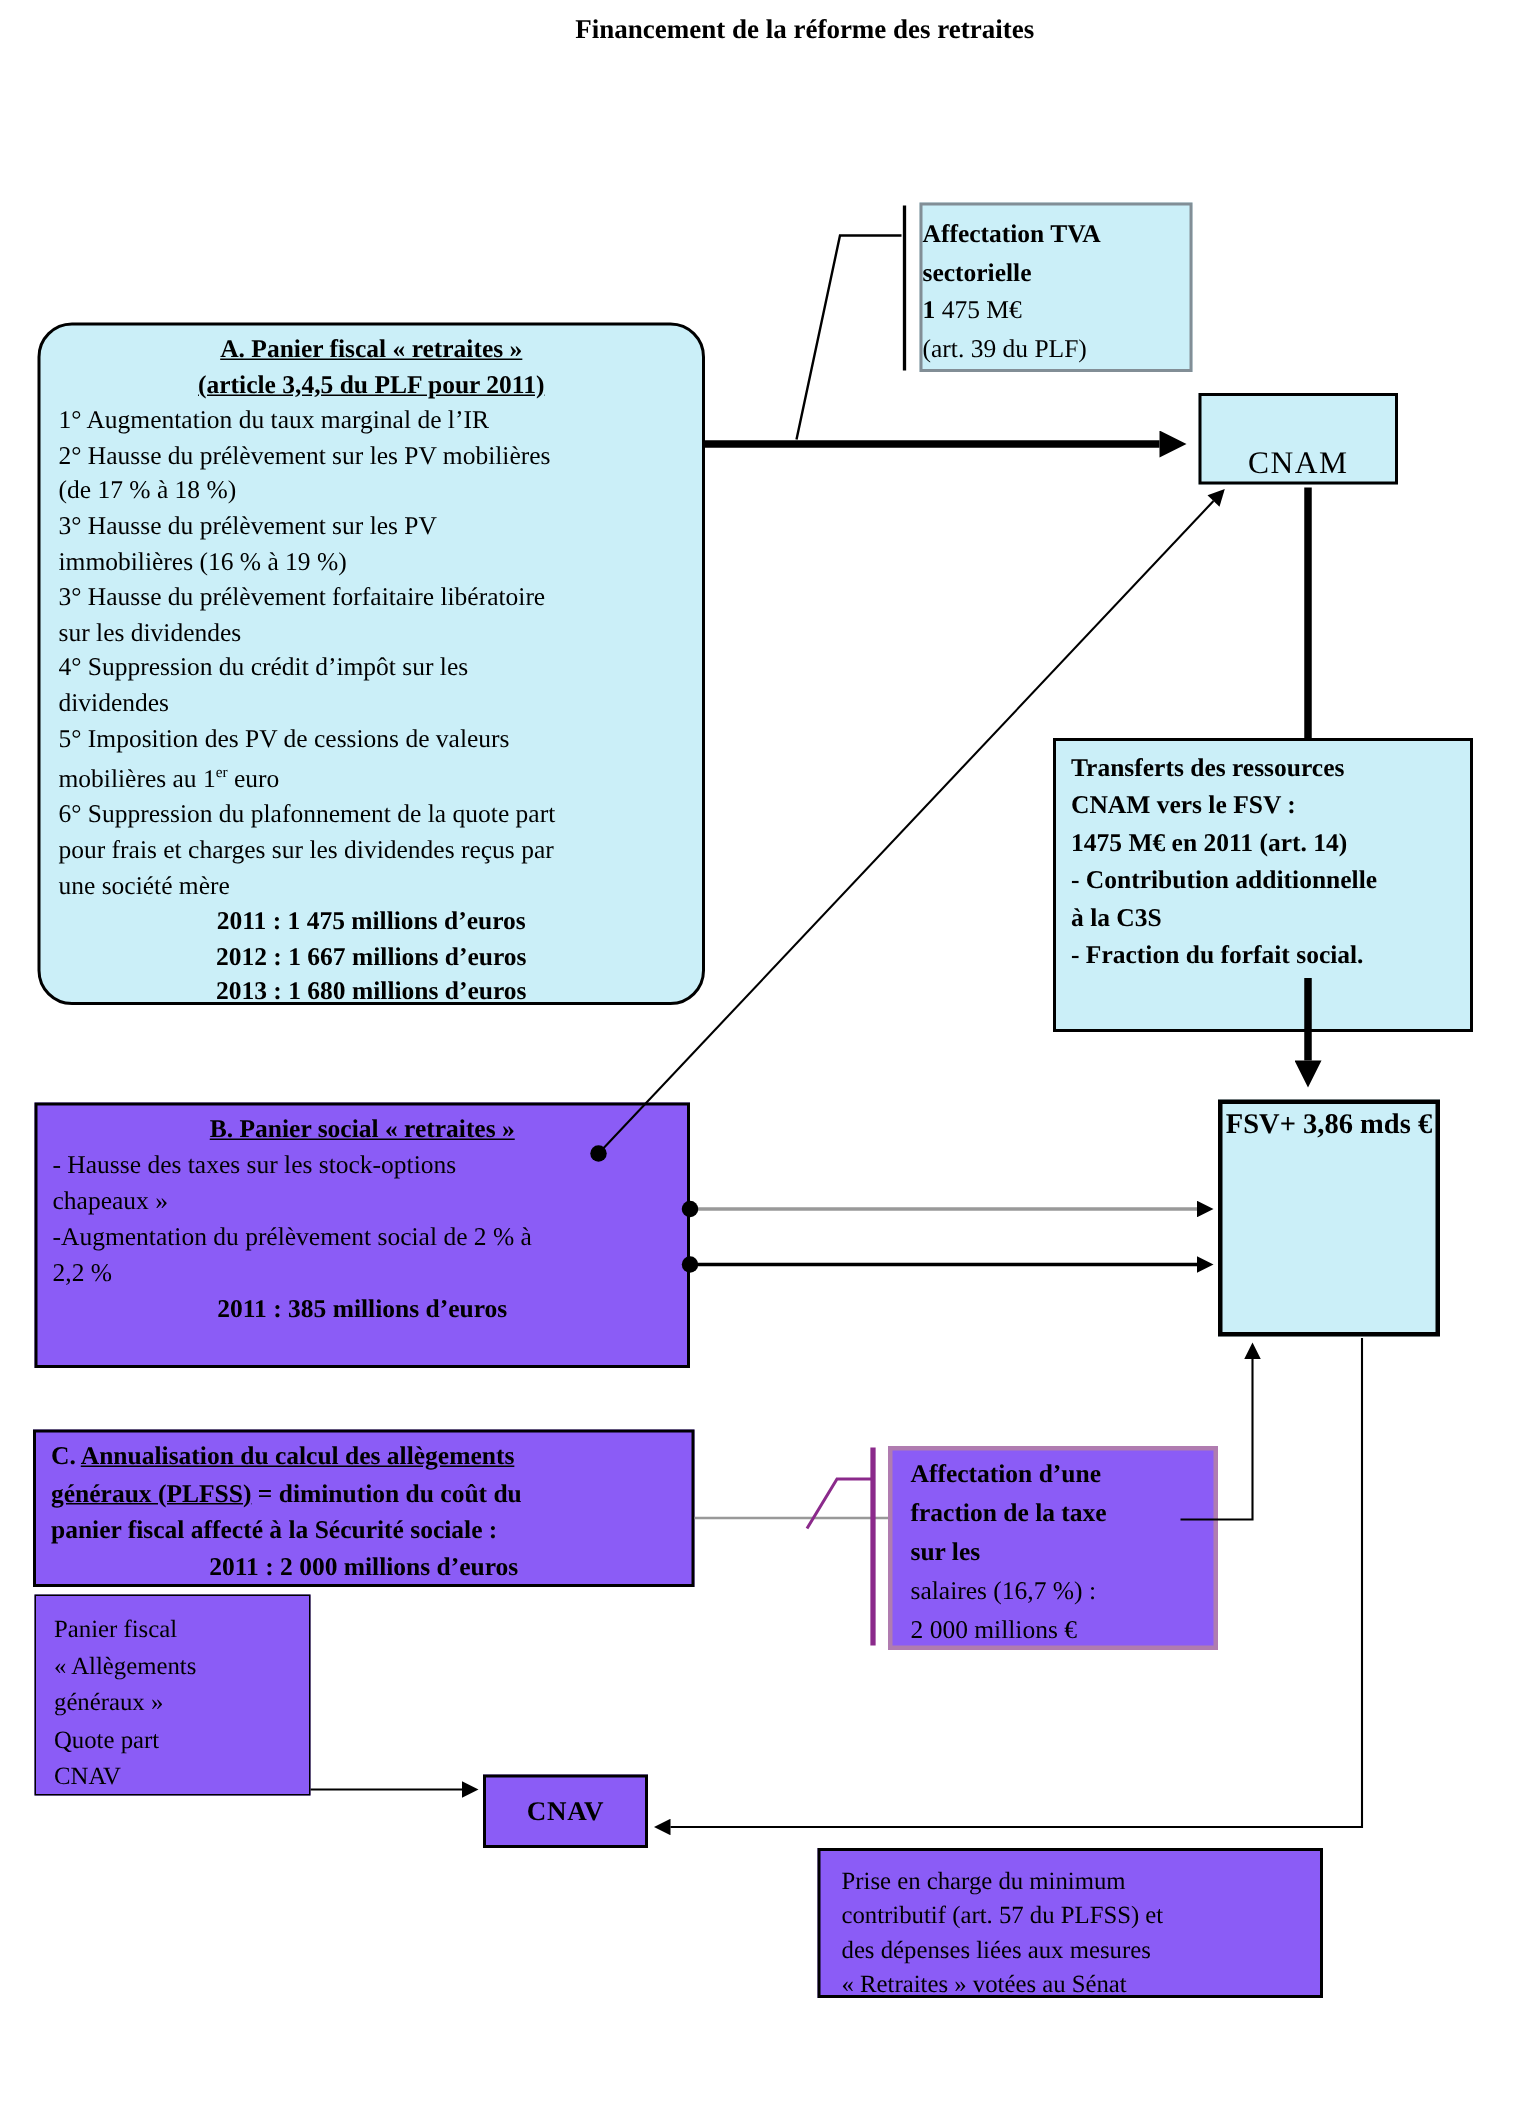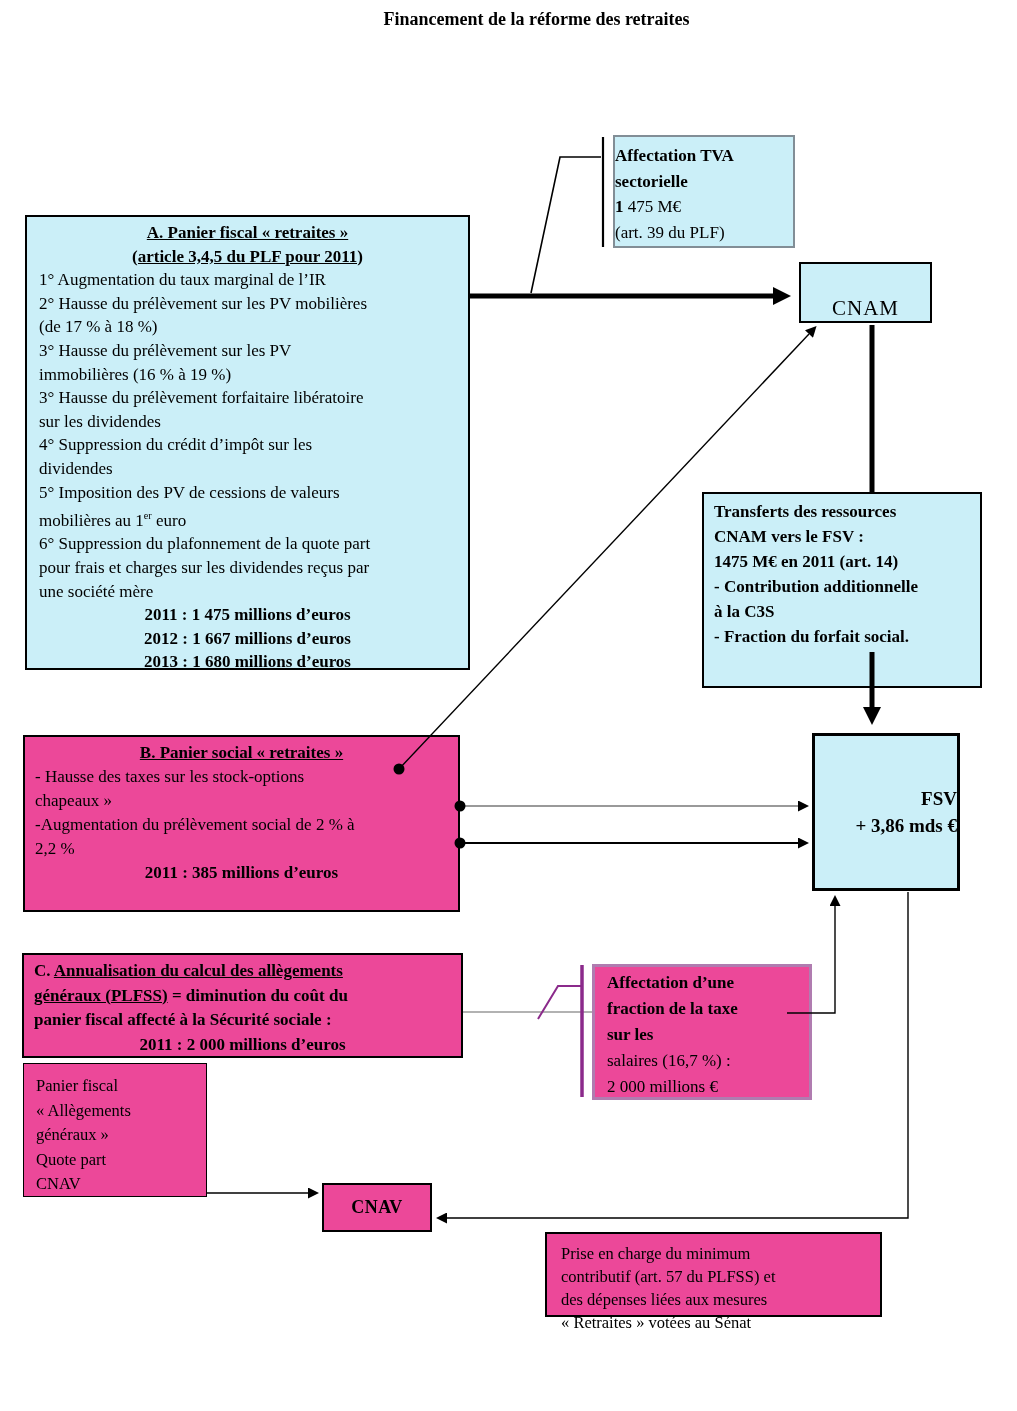--- a/index.html
+++ b/index.html
@@ -4,39 +4,39 @@
 <style>
   html,body{margin:0;padding:0;background:#ffffff;}
   .page{
     position:relative;width:1017px;height:1411px;background:#ffffff;
     font-family:"Liberation Serif","DejaVu Serif",serif;color:#000;overflow:hidden;
   }
   .title{
     position:absolute;top:9px;left:0;width:1017px;text-align:center;
     font-weight:bold;font-size:18px;transform:translateX(28px);
   }
-  .box{position:absolute;box-sizing:border-box;background:#ec4899;border:2px solid #000;}
+  .box{position:absolute;box-sizing:border-box;background:#8b5cf6;border:2px solid #000;}
   .cyan{background:var(--cyan,#cbeff8);}
   .ln{white-space:nowrap;}
   .ctr{text-align:center;}
   .b{font-weight:bold;}
   .u{text-decoration:underline;}
   .sup{vertical-align:super;font-size:0.6em;}
 
-  #boxA{left:25px;top:215px;width:445px;height:455px;padding:4px 12px;font-size:17px;line-height:23.6px;}
+  #boxA{left:25px;top:215px;width:445px;height:455px;padding:4px 12px;font-size:17px;line-height:23.6px;border-radius:23px;}
   #tva{left:613px;top:135px;width:182px;height:113px;border-color:#828e96;padding:6px 0;font-size:17px;line-height:25.5px;}
   #cnam{left:799px;top:262px;width:133px;height:61px;border-width:2.5px;display:flex;align-items:flex-end;justify-content:center;font-size:21px;letter-spacing:1px;}
   #transferts{left:702px;top:492px;width:280px;height:196px;padding:5px 10px;font-size:17px;line-height:25px;}
   #boxB{left:23px;top:735px;width:437px;height:177px;padding:4px 10px;font-size:17px;line-height:24px;}
-  #fsv{left:812px;top:733px;width:148px;height:158px;border-width:3px;display:flex;flex-direction:column;align-items:flex-end;justify-content:center;font-size:19px;line-height:27px;}
+  #fsv{left:812px;top:733px;width:148px;height:158px;border-width:3px;display:flex;flex-direction:row;align-items:flex-start;justify-content:center;font-size:19px;line-height:27px;}
   #boxC{left:22px;top:953px;width:441px;height:105px;padding:4px 10px;font-size:17px;line-height:24.5px;}
   #fraction{left:592px;top:964px;width:220px;height:136px;border:3px solid var(--purpleBox,#b07cb0);padding:3px 12px;font-size:17px;line-height:26px;}
   #panierAG{left:23px;top:1063px;width:184px;height:134px;border-width:1.8px;padding:10px 12px;font-size:16.5px;line-height:24.5px;}
   #cnav{left:322px;top:1183px;width:110px;height:49px;border-width:2.5px;display:flex;align-items:center;justify-content:center;font-size:18px;font-weight:bold;letter-spacing:.5px;}
-  #prise{left:545px;top:1232px;width:337px;height:85px;border-width:2.5px;padding:8px 14px;font-size:16.5px;line-height:23px;}
+  #prise{left:545px;top:1232px;width:337px;height:100px;border-width:2.5px;padding:8px 14px;font-size:16.5px;line-height:23px;}
 
   svg.layer{position:absolute;left:0;top:0;width:1017px;height:1411px;pointer-events:none;}
 </style>
 </head>
 <body>
 
 <div class="page">
 
   <div class="title">Financement de la réforme des retraites</div>
 

